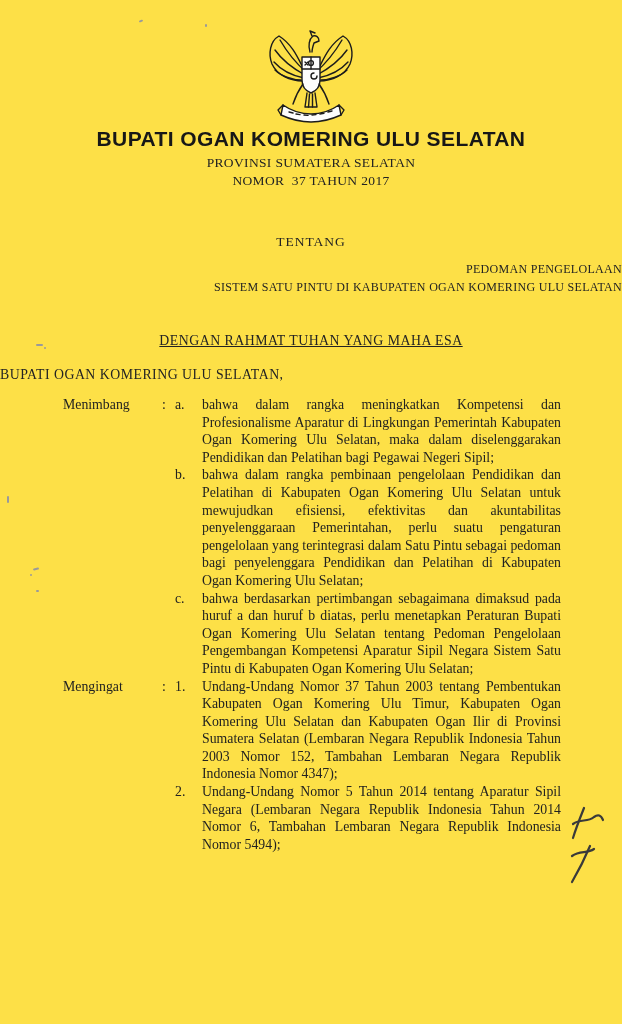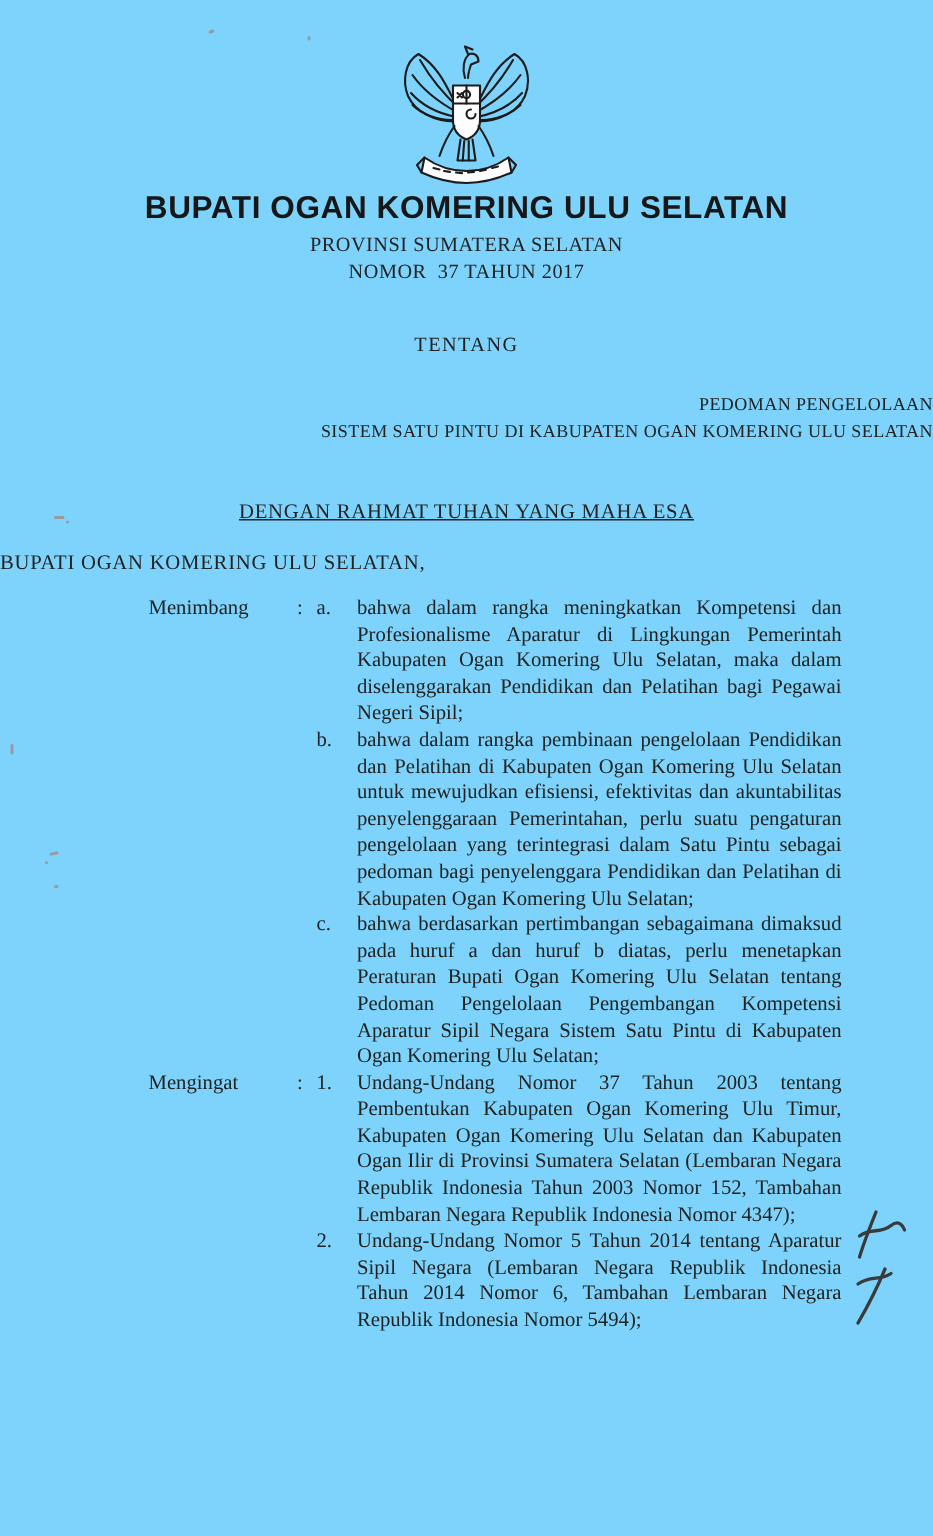--- a/index.html
+++ b/index.html
@@ -1,21 +1,21 @@
 <!DOCTYPE html>
 <html><head>
 <meta charset="utf-8">
 <style>
   html, body { margin: 0; padding: 0; background: #ffffff; }
   .page {
     position: relative;
     width: 622px;
     height: 1024px;
     margin: 0 auto;
-    background: #7dd3fc;
+    background: #fde047;
     overflow: hidden;
     font-family: "Liberation Serif", serif;
     color: #222220;
   }
 
   
   .emblem-wrap {
     position: absolute;
     top: 28px; left: 0;
     width: 100%;
@@ -39,21 +39,21 @@
     width: 100%;
     text-align: center;
     font-size: 13.5px;
     line-height: 18px;
     letter-spacing: 0.35px;
     color: #232323;
   }
   .hdr-block .nomor { white-space: pre; }
   .tentang {
     position: absolute;
-    top: 222px; left: 0;
+    top: 234px; left: 0;
     width: 100%;
     text-align: center;
     font-size: 13.5px;
     letter-spacing: 1px;
     color: #232323;
   }
   .title-block {
     position: absolute;
     top: 261px; left: 0;
     width: 100%;
@@ -86,21 +86,21 @@
   
   .body-block {
     position: absolute;
     top: 396px;
     left: 63px;
     right: 61px;
     font-size: 13.8px;
     line-height: 17.6px;
   }
   .item-row { display: flex; align-items: flex-start; }
-  .col-label  { width: 99px;  flex: none; margin-left: 36px; }
+  .col-label  { width: 99px;  flex: none; }
   .col-sep    { width: 13px;  flex: none; text-align: left; }
   .col-marker { width: 27px;  flex: none; }
   .col-text   { flex: 1; text-align: justify; }
 
   
   .speck { position: absolute; background: #9a9a9a; border-radius: 1px; }
   .speck.s1 { top: 20px;  left: 139px; width: 4px; height: 2px; transform: rotate(-20deg); }
   .speck.s2 { top: 24px;  left: 205px; width: 2px; height: 3px; }
   .speck.s3 { top: 344px; left: 36px;  width: 7px; height: 2px; }
   .speck.s4 { top: 347px; left: 44px;  width: 2px; height: 2px; }

